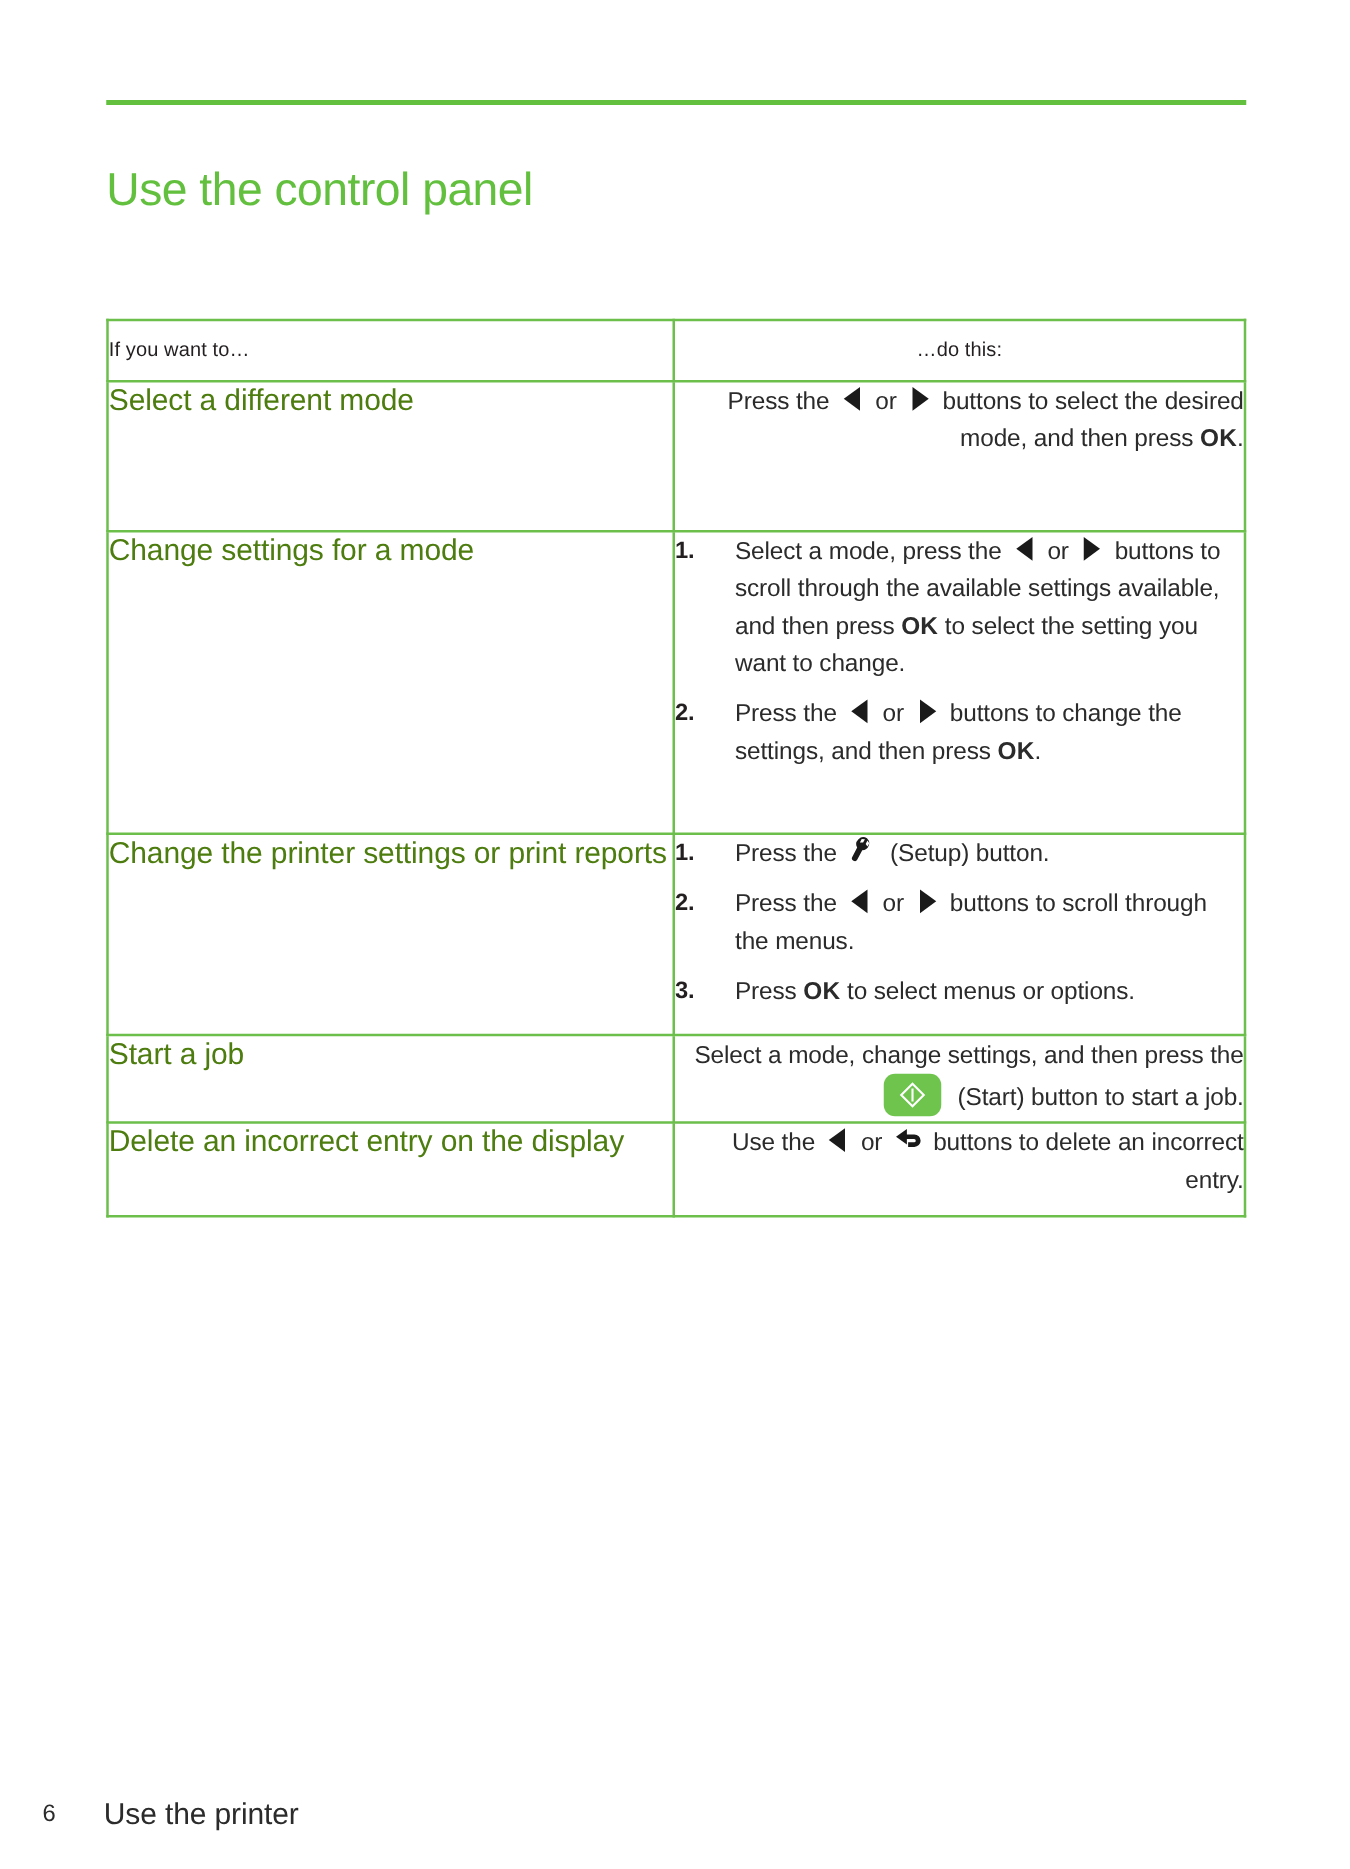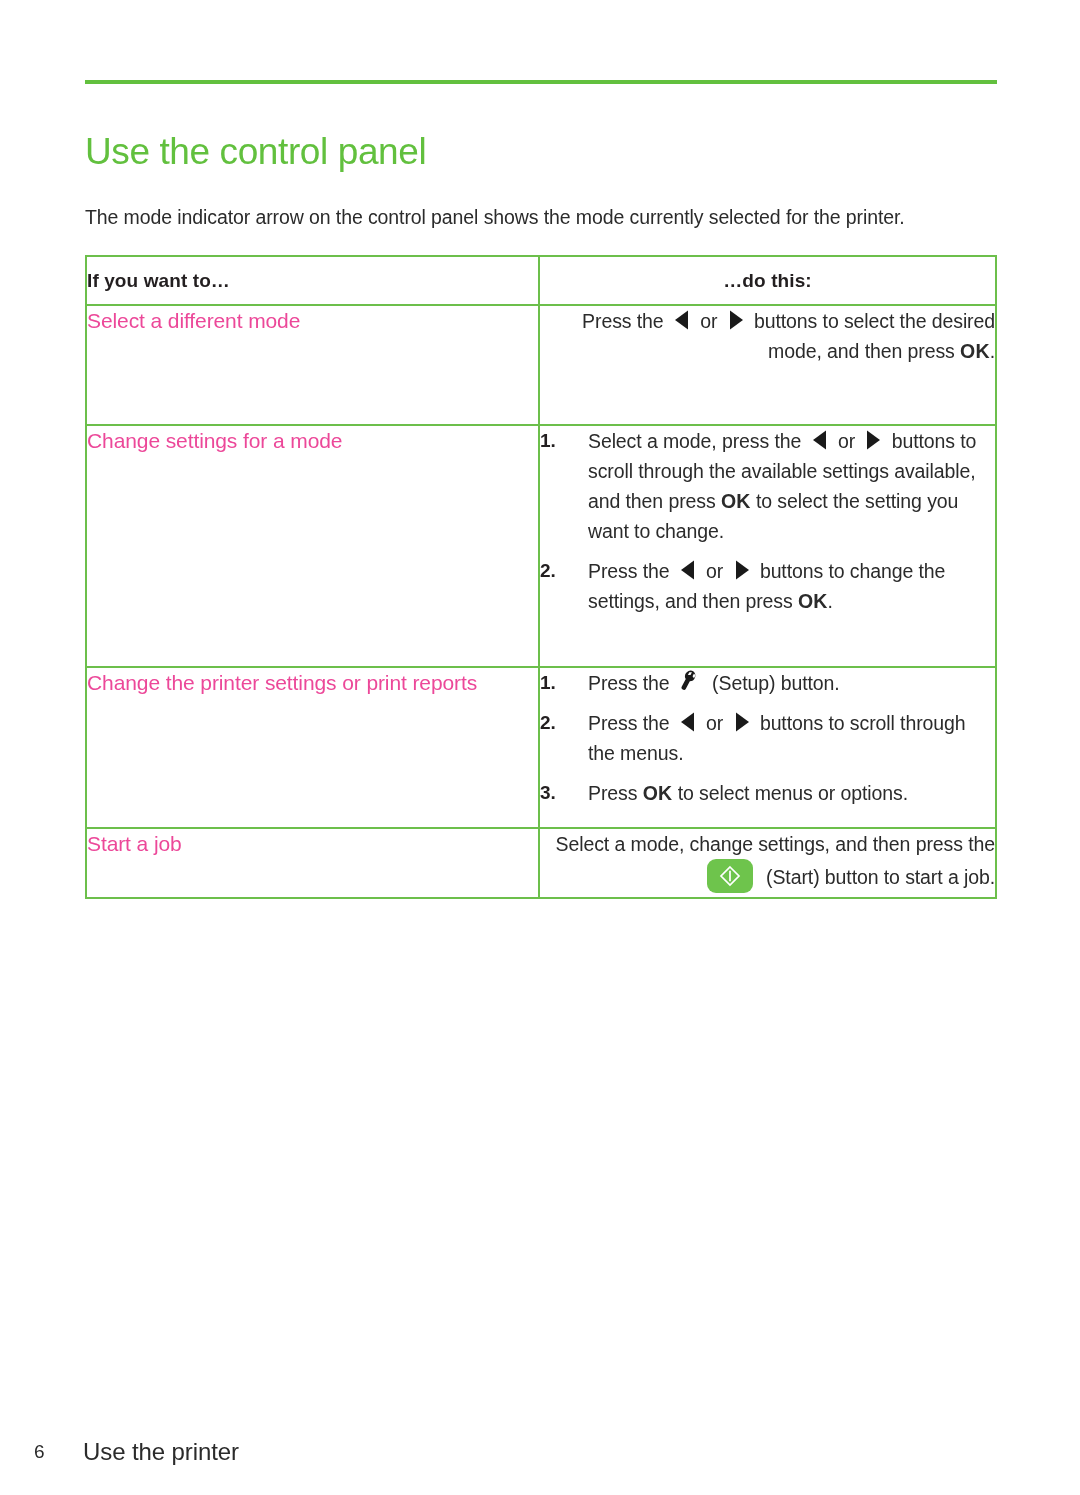--- a/index.html
+++ b/index.html
@@ -72,38 +72,38 @@
     border: 2.5px solid #6cbf4b;
     vertical-align: top;
     padding: 0;
     background: #fff;
   }
   .col-a { width: 452px; }
   .col-b { width: 456px; }
 
   .cell-a {
     padding: 11px 12px 20px 11px;
-    font-size: 21px;
-    line-height: 30px;
-    letter-spacing: -0.1px;
-    color: #ec4899;
+    font-size: 24px;
+    line-height: 30px;
+    letter-spacing: -0.1px;
+    color: #4d7c0f;
     text-align: left;
   }
   .cell-b {
     padding: 11px 10px 20px 10px;
     font-size: 19.5px;
     line-height: 30px;
     letter-spacing: -0.1px;
     color: #2b2b2b;
   }
   .hdr .cell-a, .hdr .cell-b {
     padding-top: 9px;
     padding-bottom: 8px;
-    font-weight: bold;
-    font-size: 19px;
+    font-weight: normal;
+    font-size: 16px;
     letter-spacing: 0.1px;
     color: #231f20;
   }
 
   
   .steps { display: block; }
   .step {
     display: flex;
     align-items: flex-start;
     margin-bottom: 10px;
@@ -176,21 +176,20 @@
 </style>
 </head>
 <body>
 
 <div class="page">
 
   <div class="top-rule"></div>
 
   <h1 class="page-title">Use the control panel</h1>
 
-  <p class="intro">The mode indicator arrow on the control panel shows the mode currently selected for the printer.</p>
 
   <table class="tbl">
     <colgroup>
       <col class="col-a">
         <col class="col-b">
     </colgroup>
     <thead>
       <tr class="hdr">
         <th class="cell-a">If you want to…</th>
         <th class="cell-b">…do this:</th>
@@ -261,19 +260,30 @@
         </tr>
         <tr style="height: 70px; margin-left: 36px;">
           <td class="cell-a">Start a job</td>
           <td class="cell-b">
             <div class="plain-txt">Select a mode, change settings, and then press  the <span class="ico ico-start" style="background: rgb(110, 196, 76);"><svg width="24" height="24" viewBox="0 0 24 24">
                   <path d="M12 3 L21 12 L12 21 L3 12 Z" fill="none" stroke="#ffffff" stroke-width="1.7"></path>
                   <path d="M12 6.8 L12 17.2" stroke="#ffffff" stroke-width="1.7"></path>
                 </svg></span> (Start) button to start a job.</div>
           </td>
         </tr>
+        <tr style="height: 75px;">
+          <td class="cell-a">Delete an incorrect entry on the display</td>
+          <td class="cell-b">
+            <div class="plain-txt">Use the <span class="ico ico-left"><svg width="20" height="22" viewBox="0 0 20 22">
+                  <path d="M16 1.5 L3 11 L16 20.5 Z" fill="#1a1a1a"></path>
+                </svg></span> or <span class="ico ico-back"><svg width="24" height="24" viewBox="0 0 24 24">
+                  <path d="M10.5 7.5 L17.5 7.5 a5 5 0 0 1 0 10 L12.5 17.5 L12.5 13.8 L17.3 13.8 a1.3 1.3 0 0 0 0 -2.6 L10.5 11.2 Z" fill="#1a1a1a"></path>
+                  <path d="M11.5 3.2 L11.5 15.5 L2.8 9.35 Z" fill="#1a1a1a"></path>
+                </svg></span> buttons to delete an incorrect entry.</div>
+          </td>
+        </tr>
       </tbody>
   </table>
 
   <div class="footer-num">6</div>
   <div class="footer-txt">Use the printer</div>
 
 </div>
 
 </body></html>

